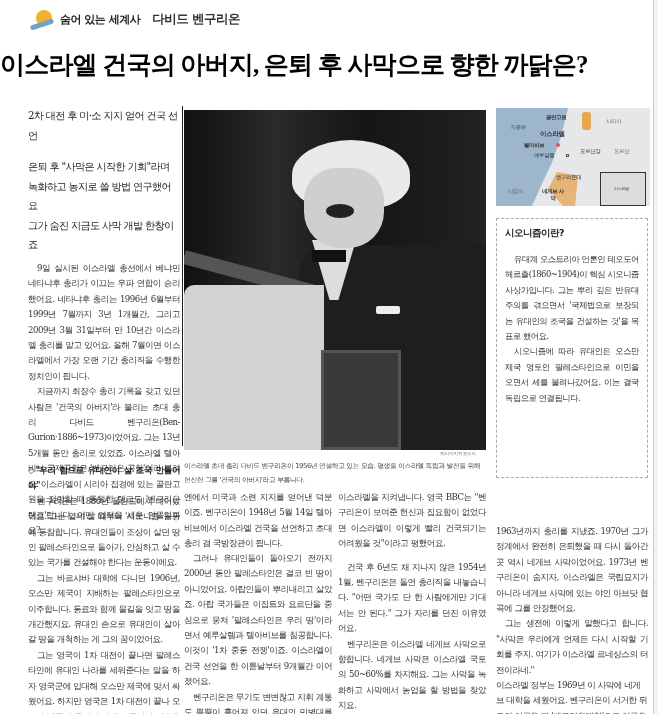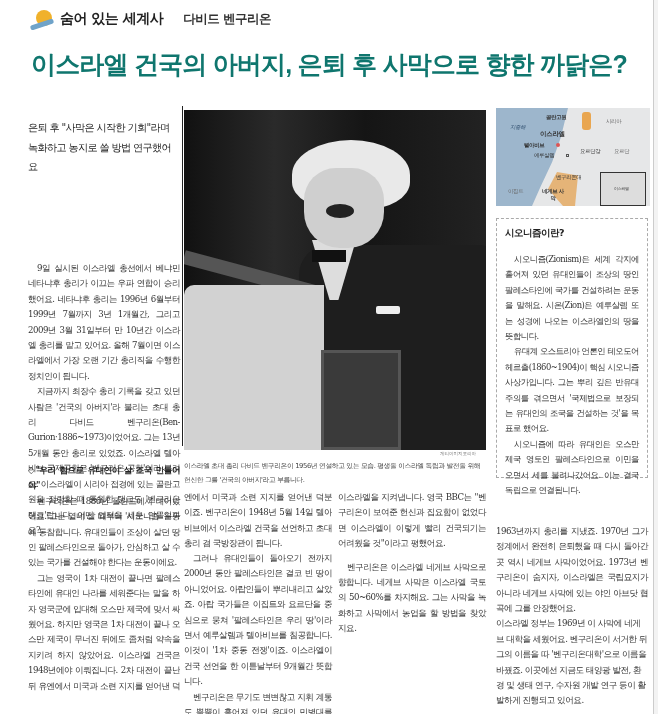--- a/index.html
+++ b/index.html
@@ -3,24 +3,24 @@
 <meta charset="utf-8">
 <style>
   * { box-sizing: border-box; margin: 0; padding: 0; }
   html, body { width: 658px; height: 714px; background: #ffffff; overflow: hidden; }
   body { font-family: "DejaVu Sans", "Liberation Sans", sans-serif; color: #222; position: relative; }
 
   .series-bar { position: absolute; left: 30px; top: 8px; height: 22px; display: flex; align-items: center; }
   .series-logo { width: 26px; height: 20px; position: relative; margin-right: 4px; }
   .series-logo .sun { position: absolute; left: 6px; top: 1px; width: 16px; height: 16px; border-radius: 50%; background: #f0b12b; }
   .series-logo .pen { position: absolute; left: 0; top: 13px; width: 24px; height: 5px; background: #6fa3c9; transform: rotate(-18deg); border-radius: 2px; }
-  .series-name { font-size: 14px; font-weight: bold; color: #222; letter-spacing: -0.5px; }
-  .series-topic { font-size: 12.5px; font-weight: bold; color: #333; margin-left: 20px; letter-spacing: -0.5px; }
+  .series-name { font-size: 11px; font-weight: bold; color: #222; letter-spacing: -0.5px; }
+  .series-topic { font-size: 12.5px; font-weight: bold; color: #333; margin-left: 12px; letter-spacing: -0.5px; }
 
-  .headline { position: absolute; left: 0; width: 658px; top: 48px; text-align: center; font-family: Liberation Sans, sans-serif; font-size: 25px; color: #0f766e; letter-spacing: -0.8px; }
+  .headline { position: absolute; left: 0; width: 658px; top: 48px; text-align: left; font-family: Liberation Serif, serif; font-size: 25px; color: #000000; letter-spacing: -0.8px; }
 
   .col { position: absolute; font-family: "DejaVu Serif", "Liberation Serif", serif; font-size: 8.6px; line-height: 15.4px; color: #333; letter-spacing: -0.5px; }
   .col p { text-indent: 9px; text-align: justify; }
   .sub-head { font-weight: bold; color: #222; text-indent: 0 !important; }
   .gap { height: 8px; }
 
   .summary { position: absolute; left: 28px; top: 106px; width: 150px; font-family: "DejaVu Serif", "Liberation Serif", serif; font-size: 10.2px; line-height: 19.5px; color: #222; letter-spacing: -0.7px; }
   .summary .block2 { margin-top: 12px; }
   .summary-rule { position: absolute; left: 182px; top: 106px; width: 1px; height: 340px; background: #222; }
 
@@ -75,36 +75,39 @@
       <div class="pen"></div>
   </div>
   <span class="series-name">숨어 있는 세계사</span>
   <span class="series-topic">다비드 벤구리온</span>
 </div>
 
 <h1 class="headline">이스라엘 건국의 아버지, 은퇴 후 사막으로 향한 까닭은?</h1>
 
 <div class="summary">
   <div>
+    <div>2차 대전 후 미·소 지지 얻어 건국 선언</div>
   </div>
   <div class="block2">
     <div>은퇴 후 "사막은 시작한 기회"라며</div>
     <div>녹화하고 농지로 쓸 방법 연구했어요</div>
+    <div>그가 숨진 지금도 사막 개발 한창이죠</div>
   </div>
 </div>
 <div class="summary-rule"></div>
 
 <div class="col col1">
   <p>9일 실시된 이스라엘 총선에서 베냐민 네타냐후 총리가 이끄는 우파 연합이 승리했어요. 네타냐후 총리는 1996년 6월부터 1999년 7월까지 3년 1개월간, 그리고 2009년 3월 31일부터 만 10년간 이스라엘 총리를 맡고 있어요. 올해 7월이면 이스라엘에서 가장 오랜 기간 총리직을 수행한 정치인이 됩니다.</p>
   <p>지금까지 최장수 총리 기록을 갖고 있던 사람은 '건국의 아버지'라 불리는 초대 총리 다비드 벤구리온(Ben-Gurion·1886~1973)이었어요. 그는 13년 5개월 동안 총리로 있었죠. 이스라엘 텔아비브 국제공항은 '벤구리온 공항'이라 불려요. 이스라엘이 시리아 접경에 있는 골란고원을 점령할 때 동원한 탱크도 '벤구리온 탱크'랍니다. 어떤 업적을 세운 인물일까요?</p>
 </div>
 
 <div class="col col1b">
   <p class="sub-head">◇"우리 힘으로 유대인이 살 조국 만들어야"</p>
   <p>벤구리온은 1886년 폴란드에서 태어났어요. 그는 열네 살 때부터 '시오니즘' 운동에 동참합니다. 유대인들이 조상이 살던 땅인 팔레스타인으로 돌아가, 안심하고 살 수 있는 국가를 건설해야 한다는 운동이에요.</p>
+  <p>그는 바르샤바 대학에 다니던 1906년, 오스만 제국이 지배하는 팔레스타인으로 이주합니다. 동료와 함께 물길을 잇고 땅을 개간했지요. 유대인 손으로 유대인이 살아갈 땅을 개척하는 게 그의 꿈이었어요.</p>
   <p style="height:124px;overflow:hidden;">그는 영국이 1차 대전이 끝나면 팔레스타인에 유대인 나라를 세워준다는 말을 하자 영국군에 입대해 오스만 제국에 맞서 싸웠어요. 하지만 영국은 1차 대전이 끝나 오스만 제국이 무너진 뒤에도 좀처럼 약속을 지키려 하지 않았어요. 이스라엘 건국은 1948년에야 이뤄집니다. 2차 대전이 끝난 뒤 유엔에서 미국과 소련 지지를 얻어낸 덕분이죠. 벤구리온이 1948년 5월 14일 텔아비브에서 이스라엘 건국을 선언하고 초대 총리 겸 국방장관이 됩니다.</p>
 </div>
 
 <div class="photo">
   <div class="curtain"></div>
   <div class="suit"></div>
   <div class="shirt"></div>
   <div class="tie"></div>
   <div class="hair"></div>
   <div class="face"></div>
@@ -112,27 +115,28 @@
   <div class="pocket"></div>
   <div class="mic"></div>
   <div class="podium"></div>
   <div class="podium2"></div>
 </div>
 <div class="photo-credit">게티이미지코리아</div>
 <div class="caption">이스라엘 초대 총리 다비드 벤구리온이 1956년 연설하고 있는 모습. 평생을 이스라엘 독립과 발전을 위해 헌신한 그를 '건국의 아버지'라고 부릅니다.</div>
 
 <div class="col col2">
   <p style="text-indent:0;height:61px;overflow:hidden;">엔에서 미국과 소련 지지를 얻어낸 덕분이죠. 벤구리온이 1948년 5월 14일 텔아비브에서 이스라엘 건국을 선언하고 초대 총리 겸 국방장관이 됩니다.</p>
-  <p>그러나 유대인들이 돌아오기 전까지 2000년 동안 팔레스타인은 결코 빈 땅이 아니었어요. 아랍인들이 뿌리내리고 살았죠. 아랍 국가들은 이집트와 요르단을 중심으로 뭉쳐 '팔레스타인은 우리 땅'이라면서 예루살렘과 텔아비브를 침공합니다. 이것이 '1차 중동 전쟁'이죠. 이스라엘이 건국 선언을 한 이튿날부터 9개월간 뜻합니다.</p>
+  <p>그러나 유대인들이 돌아오기 전까지 2000년 동안 팔레스타인은 결코 빈 땅이 아니었어요. 아랍인들이 뿌리내리고 살았죠. 아랍 국가들은 이집트와 요르단을 중심으로 뭉쳐 '팔레스타인은 우리 땅'이라면서 예루살렘과 텔아비브를 침공합니다. 이것이 '1차 중동 전쟁'이죠. 이스라엘이 건국 선언을 한 이튿날부터 9개월간 이어졌어요.</p>
   <p style="height:62px;overflow:hidden;">벤구리온은 무기도 변변찮고 지휘 계통도 뿔뿔이 흩어져 있던 유대인 민병대를 이스라엘 방위군(IDF)으로 재편합니다. 이들은 똘똘 뭉쳐 아랍 국가를 잇달아 물리치고 이스라엘을 지켜냅니다. 영국 BBC는 "벤구리온이 보여준 헌신과 집요함이 없었다면 이스라엘이 이렇게 빨리 건국되기는 어려웠을 것"이라고 평했어요.</p>
 </div>
 
 <div class="col col3">
   <p style="text-indent:0;">이스라엘을 지켜냅니다. 영국 BBC는 "벤구리온이 보여준 헌신과 집요함이 없었다면 이스라엘이 이렇게 빨리 건국되기는 어려웠을 것"이라고 평했어요.</p>
   <div class="gap"></div>
+  <p>건국 후 6년도 채 지나지 않은 1954년 1월, 벤구리온은 돌연 총리직을 내놓습니다. "어떤 국가도 단 한 사람에게만 기대서는 안 된다." 그가 자리를 던진 이유였어요.</p>
   <p>벤구리온은 이스라엘 네게브 사막으로 향합니다. 네게브 사막은 이스라엘 국토의 50~60%를 차지해요. 그는 사막을 녹화하고 사막에서 농업을 할 방법을 찾았지요.</p>
 
 </div>
 
 <div class="map">
   <div class="sea"></div>
   <div class="golan"></div>
   <div class="negev"></div>
   <div class="inset"></div>
   <span class="lbl i" style="left:14px;top:16px;">지중해</span>
@@ -147,25 +151,25 @@
   <span class="lbl g" style="left:118px;top:40px;">요르단</span>
   <span class="lbl" style="left:60px;top:66px;">벤구리온대</span>
   <span class="lbl b" style="left:46px;top:80px;width:22px;white-space:normal;line-height:7px;">네게브 사막</span>
   <span class="lbl g" style="left:12px;top:80px;">이집트</span>
   <span class="lbl" style="left:118px;top:78px;font-size:4px;">이스라엘</span>
 </div>
 
 <div class="sidebar-box">
   <div class="sidebar-title">시오니즘이란?</div>
   <div class="sidebar-body">
-    <p>시오니즘(Zionism)은 세계 각지에 흩어져 있던 유대인들이 조상의 땅인 팔레스타인에 국가를 건설하려는 운동을 말해요. 시온(Zion)은 예루살렘 또는 성경에 나오는 이스라엘인의 땅을 뜻합니다.</p>
     <p>유대계 오스트리아 언론인 테오도어 헤르츨(1860~1904)이 핵심 시오니즘 사상가입니다. 그는 뿌리 깊은 반유대주의를 겪으면서 '국제법으로 보장되는 유대인의 조국을 건설하는 것'을 목표로 했어요.</p>
     <p>시오니즘에 따라 유대인은 오스만 제국 영토인 팔레스타인으로 이민을 오면서 세를 불려나갔어요. 이는 결국 독립으로 연결됩니다.</p>
   </div>
 </div>
 
 <div class="col col4">
   <p style="text-indent:0;margin-top:34px;">1963년까지 총리를 지냈죠. 1970년 그가 정계에서 완전히 은퇴했을 때 다시 돌아간 곳 역시 네게브 사막이었어요. 1973년 벤구리온이 숨지자, 이스라엘은 국립묘지가 아니라 네게브 사막에 있는 야인 아브닷 협곡에 그를 안장했어요.</p>
+  <p>그는 생전에 이렇게 말했다고 합니다. "사막은 우리에게 언제든 다시 시작할 기회를 주지. 여기가 이스라엘 르네상스의 터전이라네."</p>
   <p style="display:inline;">이스라엘 정부는 1969년 이 사막에 네게브 대학을 세웠어요. 벤구리온이 서거한 뒤 그의 이름을 따 '벤구리온대학'으로 이름을 바꿨죠. 이곳에선 지금도 태양광 발전, 환경 및 생태 연구, 수자원 개발 연구 등이 활발하게 진행되고 있어요.</p>
   
 </div>
 
 <div class="right-edge"></div>
 
 </body></html>

